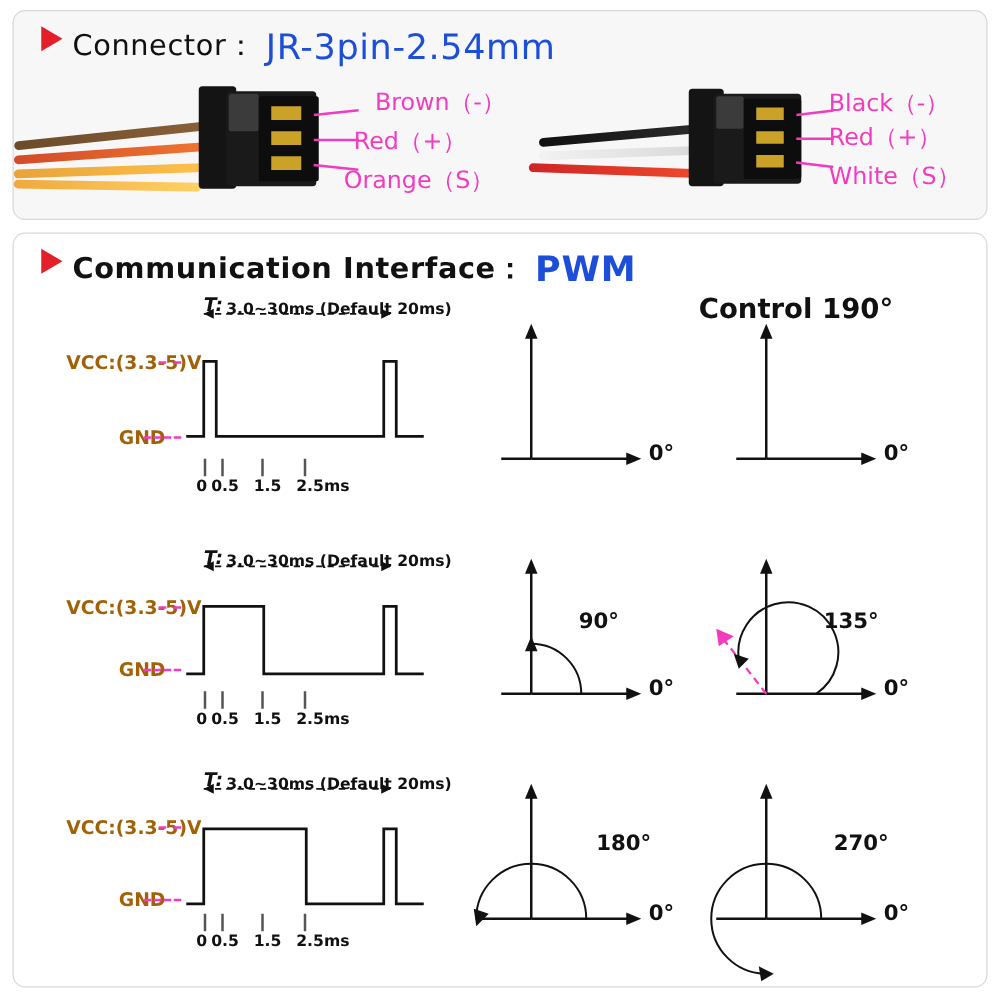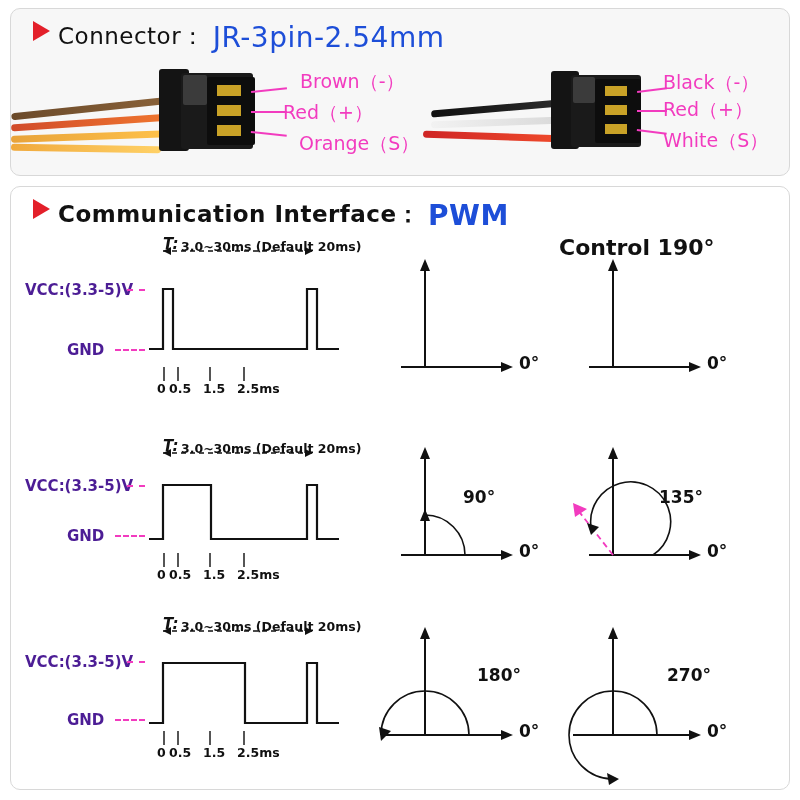--- a/index.html
+++ b/index.html
@@ -44,21 +44,21 @@
   }
   .leader{position:absolute;background:#f23bbf;height:1.6px;transform-origin:0 0;}
 
   
   .conn-body{position:absolute;background:#1b1b1b;border-radius:3px;}
   .conn-shade{position:absolute;background:#3a3a3a;border-radius:2px;}
   .pin{position:absolute;background:#c9a227;}
   .wire{position:absolute;height:7px;border-radius:4px;}
 
   
-  .row-label{position:absolute;font-size:15px;color:#4c1d95;white-space:nowrap;}
+  .row-label{position:absolute;font-size:15px;color:#a16207;white-space:nowrap;margin-left:28px;}
   .dash{position:absolute;border-top:2px dashed #f23bbf;}
   .tick-label{position:absolute;font-size:12.5px;color:#111;}
   .tick{position:absolute;width:1.6px;background:#555;}
   .period-label{position:absolute;font-size:12.5px;color:#111;white-space:nowrap;}
   .period-T{position:absolute;font-size:15px;color:#111;font-style:italic;}
   .heading{position:absolute;font-size:22px;color:#111;white-space:nowrap;}
   .deg{position:absolute;font-size:17px;color:#111;white-space:nowrap;}
   svg{position:absolute;overflow:visible;}
 </style>
 </head>
@@ -87,21 +87,21 @@
     <div class="pin" style="left:206px;top:76px;width:24px;height:11px;"></div>
     <div class="pin" style="left:206px;top:96px;width:24px;height:11px;"></div>
     <div class="pin" style="left:206px;top:116px;width:24px;height:11px;"></div>
 
     <div class="leader" style="left:240px;top:82px;width:36px;transform:rotate(-6deg);"></div>
     <div class="leader" style="left:240px;top:102px;width:36px;"></div>
     <div class="leader" style="left:240px;top:122px;width:36px;transform:rotate(6deg);"></div>
 
     <div class="callout" style="left:289px;top:60px;">Brown（-）</div>
     <div class="callout" style="left:272px;top:91px;">Red（+）</div>
-    <div class="callout" style="left:288px;top:122px;">Orange（S）</div>
+    <div class="callout" style="left:264px;top:122px;">Orange（S）</div>
   </div>
 
   <div>
     <div class="wire" style="left:420px;top:96px;width:130px;background:linear-gradient(90deg,#111,#2b2b2b);transform:rotate(-5deg);"></div>
     <div class="wire" style="left:420px;top:110px;width:130px;background:linear-gradient(90deg,#f2f2f2,#d9d9d9);transform:rotate(-2deg);"></div>
     <div class="wire" style="left:412px;top:124px;width:140px;background:linear-gradient(90deg,#cf2525,#f04b2b);transform:rotate(2deg);"></div>
     <div class="conn-body" style="left:540px;top:62px;width:28px;height:78px;background:#141414;"></div>
     <div class="conn-body" style="left:560px;top:66px;width:70px;height:72px;background:#1a1a1a;"></div>
     <div class="conn-shade" style="left:562px;top:68px;width:22px;height:26px;background:#3b3b3b;"></div>
     <div class="conn-body" style="left:584px;top:70px;width:46px;height:64px;background:#0d0d0d;border-radius:2px;"></div>

